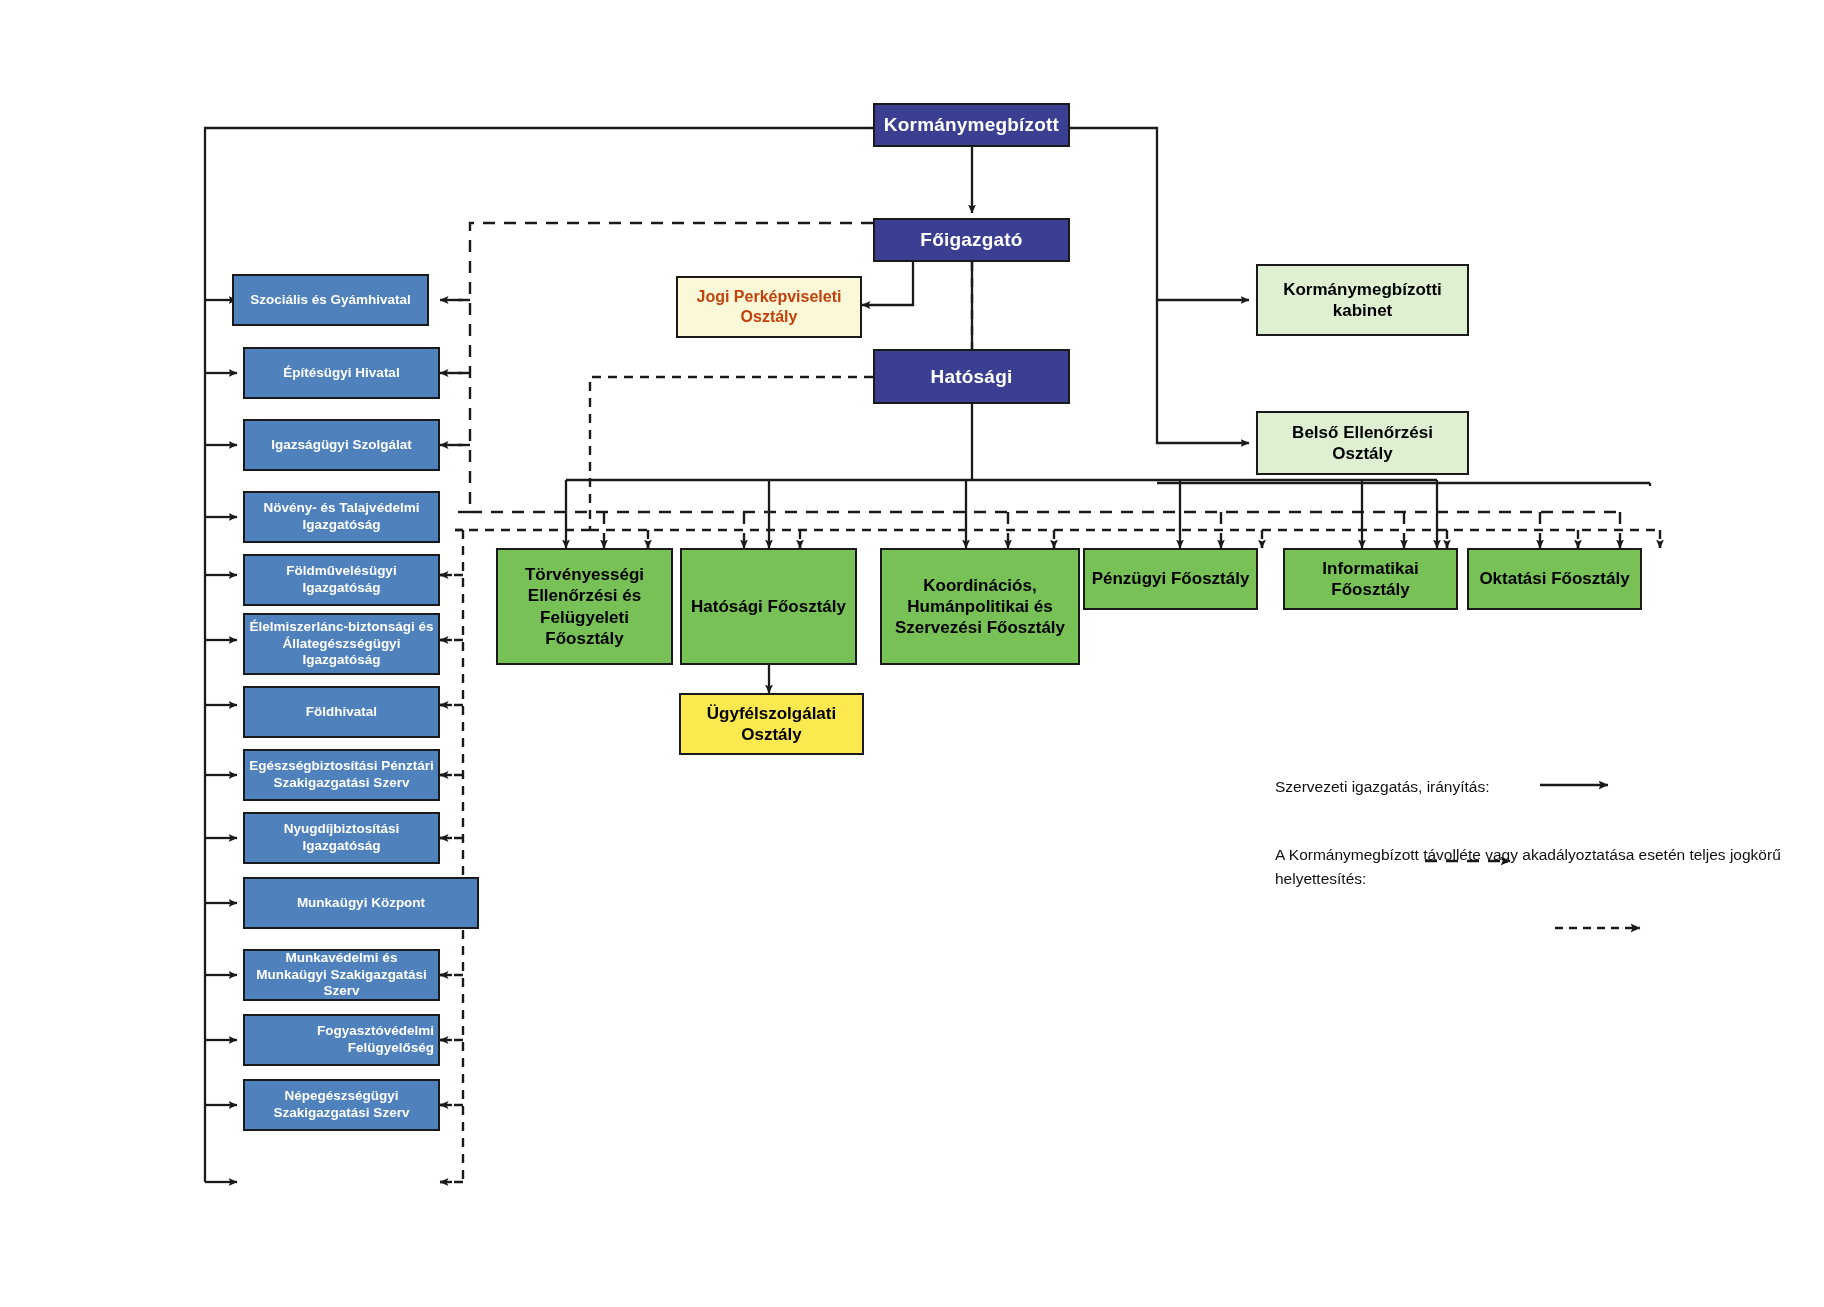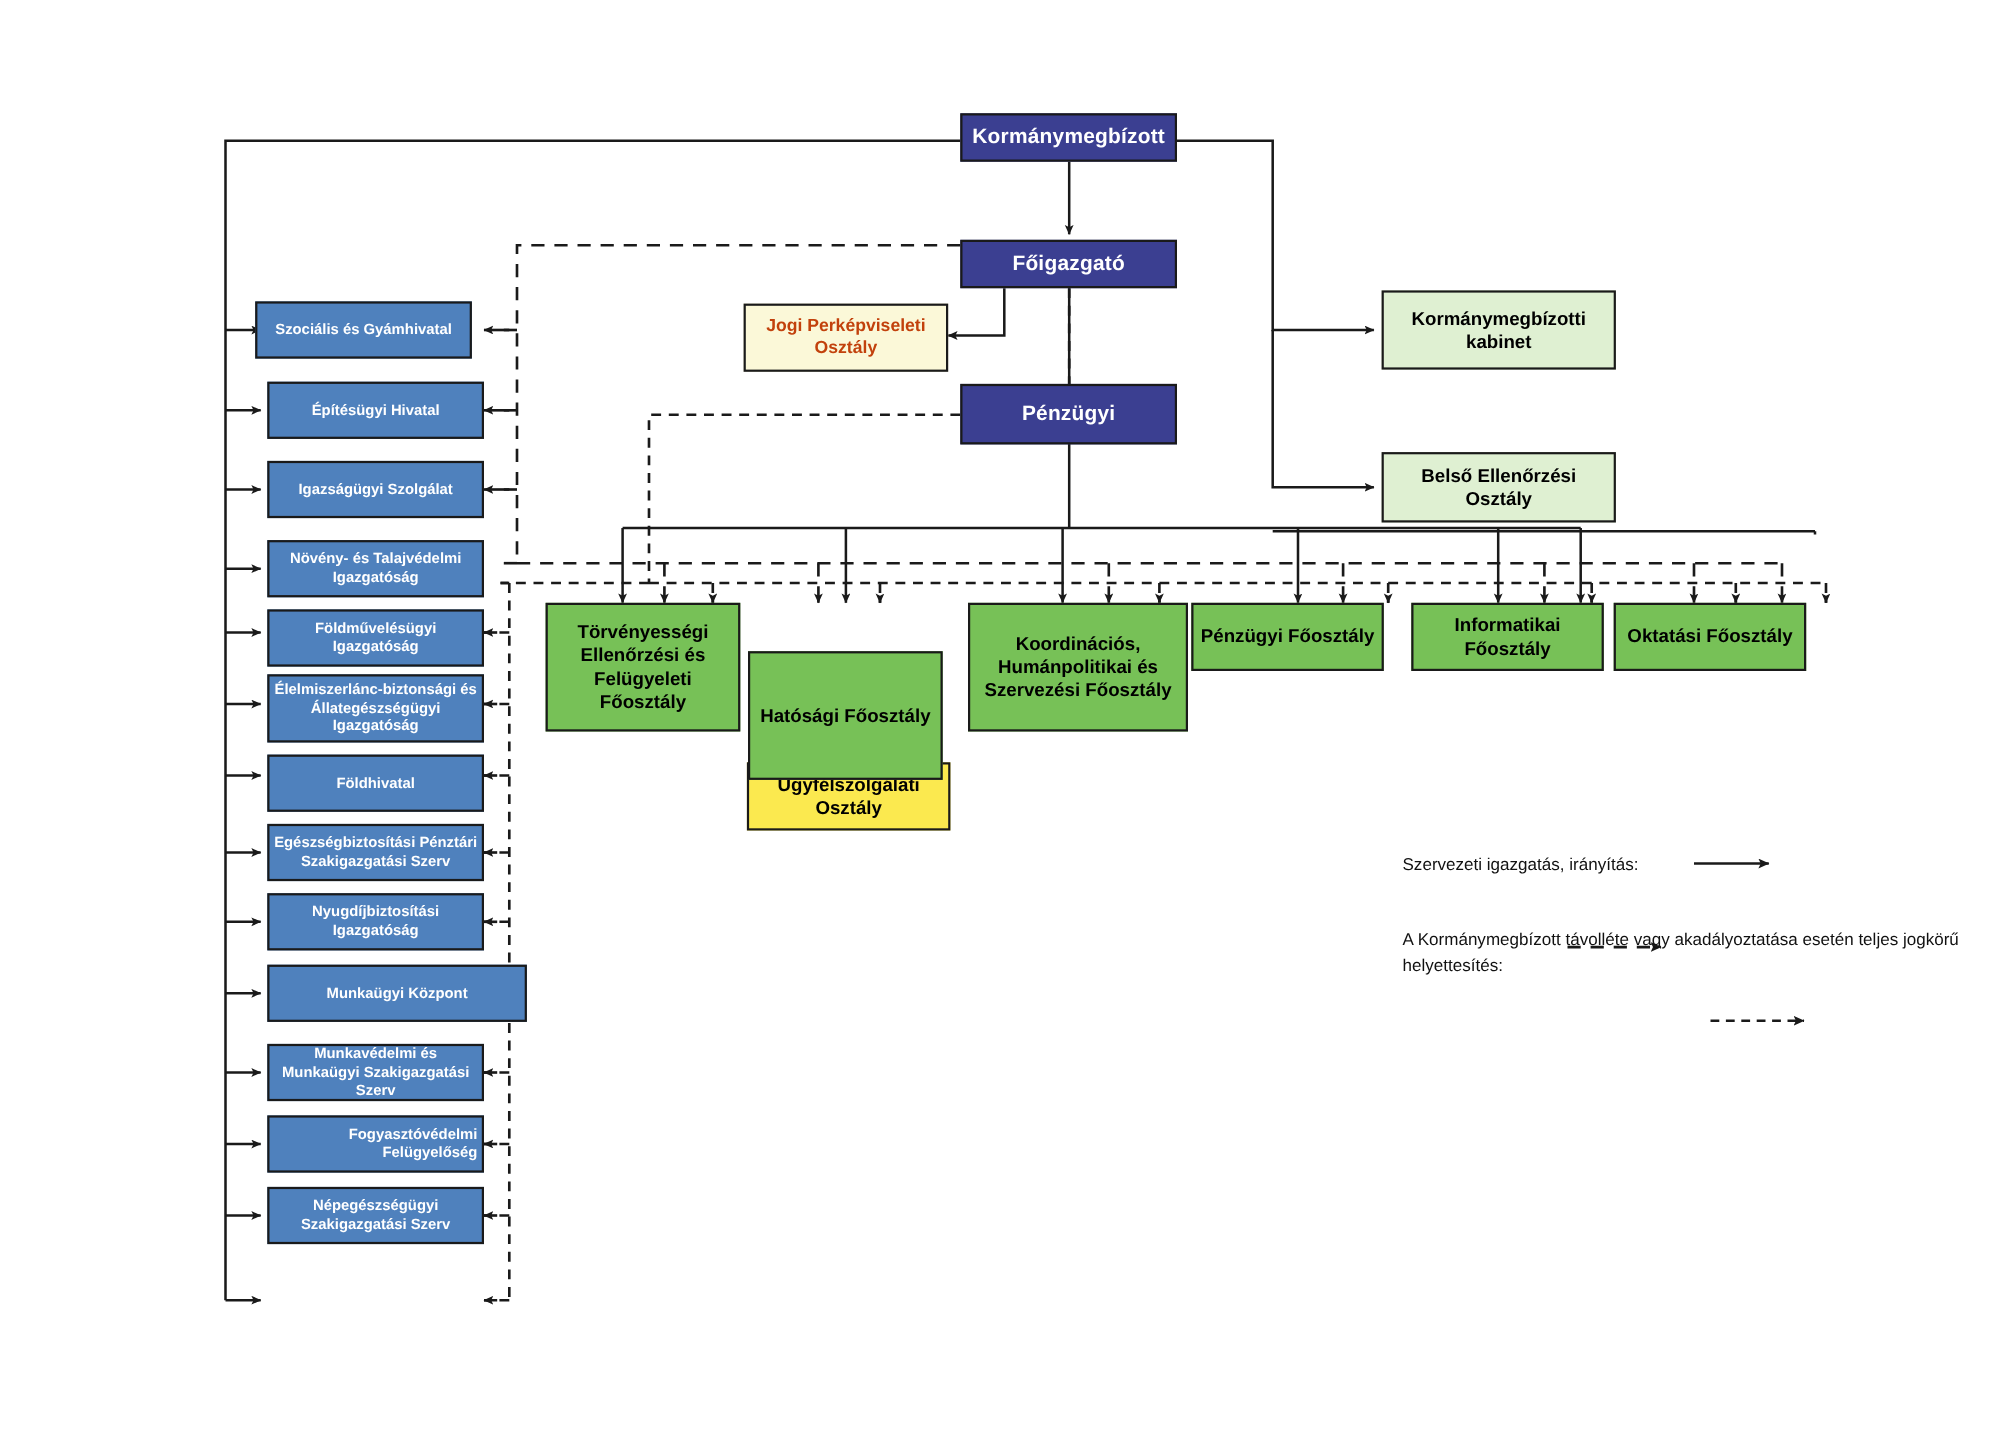--- a/index.html
+++ b/index.html
@@ -225,21 +225,21 @@
 
   <div class="box lvl-exec" style="left:873px;top:103px;width:197px;height:44px;">
     <span>Kormánymegbízott</span>
   </div>
 
   <div class="box lvl-exec" style="left:873px;top:218px;width:197px;height:44px;">
     <span>Főigazgató</span>
   </div>
 
   <div class="box lvl-exec" style="left:873px;top:349px;width:197px;height:55px;">
-    <span>Pénzügyi</span>
+    <span>Hatósági</span>
   </div>
 
   <div class="box lvl-legal" style="left:676px;top:276px;width:186px;height:62px;">
     <span>Jogi Perképviseleti Osztály</span>
   </div>
 
   <div class="box lvl-staff" style="left:1256px;top:264px;width:213px;height:72px;">
     <span>Kormánymegbízotti kabinet</span>
   </div>
 
@@ -287,21 +287,21 @@
   <div class="box lvl-agency" style="left:243px;top:1014px;width:197px;height:52px;text-align:right;">
     <span>Fogyasztóvédelmi Felügyelőség</span>
   </div>
   <div class="box lvl-agency" style="left:243px;top:1079px;width:197px;height:52px;">
     <span>Népegészségügyi Szakigazgatási Szerv</span>
   </div>
 
   <div class="box lvl-dept" style="left:496px;top:548px;width:177px;height:117px;">
     <span>Törvényességi Ellenőrzési és Felügyeleti Főosztály</span>
   </div>
-  <div class="box lvl-dept" style="left:680px;top:548px;width:177px;height:117px;margin-top:44px;">
+  <div class="box lvl-dept" style="left:680px;top:548px;width:177px;height:117px;">
     <span>Hatósági Főosztály</span>
   </div>
   <div class="box lvl-dept" style="left:880px;top:548px;width:200px;height:117px;">
     <span>Koordinációs, Humánpolitikai és Szervezési  Főosztály</span>
   </div>
   <div class="box lvl-dept" style="left:1083px;top:548px;width:175px;height:62px;">
     <span>Pénzügyi Főosztály</span>
   </div>
   <div class="box lvl-dept" style="left:1283px;top:548px;width:175px;height:62px;">
     <span>Informatikai Főosztály</span>

